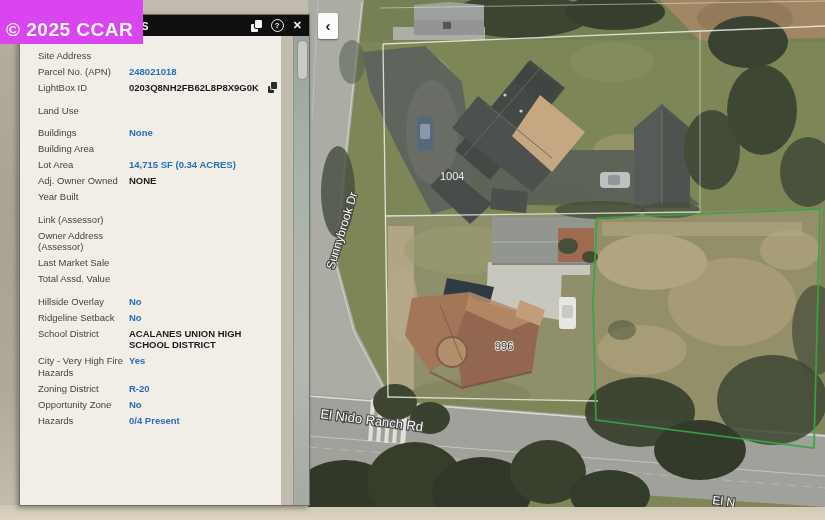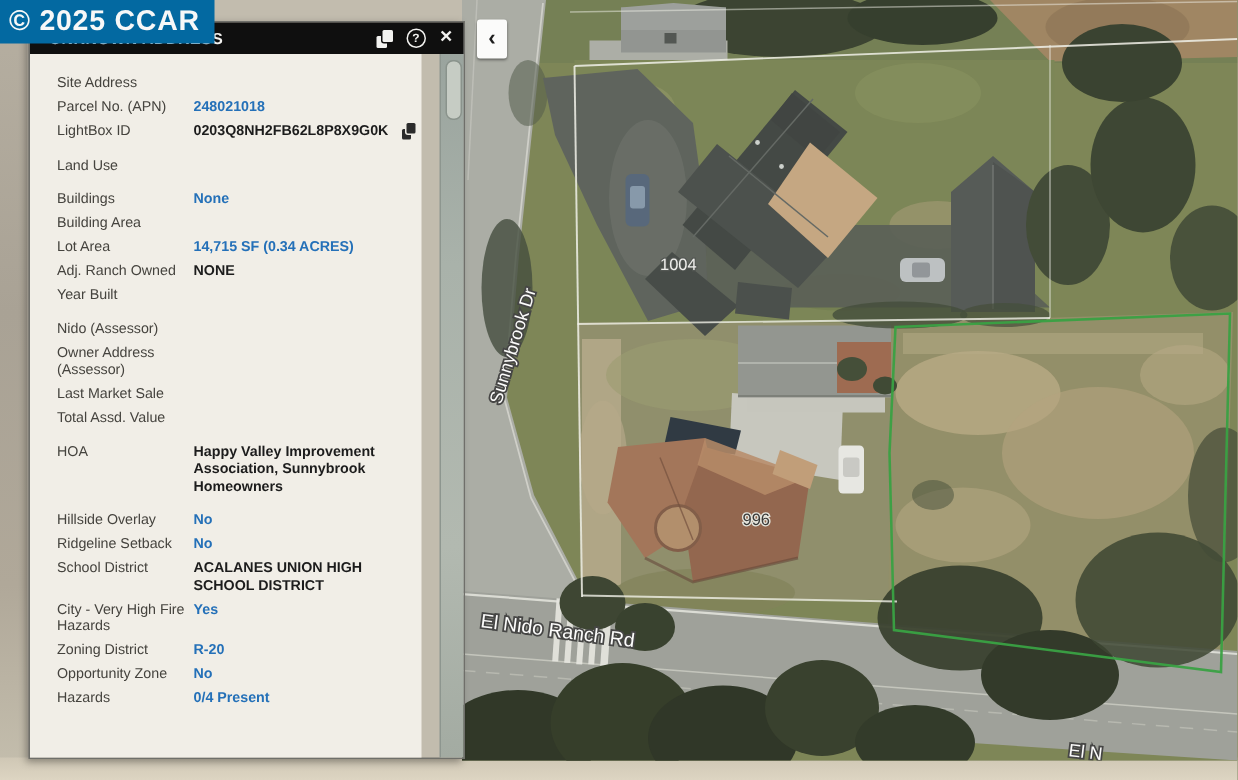--- a/index.html
+++ b/index.html
@@ -4,21 +4,21 @@
 <style>
   html,body{margin:0;padding:0;}
   body{width:825px;height:520px;overflow:hidden;background:#c2bcae;font-family:"Liberation Sans",sans-serif;position:relative;}
   #screen{position:absolute;inset:0;}
 
   
   .edge-left{position:absolute;left:0;top:0;width:18px;height:520px;background:linear-gradient(180deg,#b6afa1 0%,#a9a295 40%,#b0a899 75%,#c5bfae 100%);}
   .edge-bottom{position:absolute;left:0;top:505px;width:825px;height:15px;background:linear-gradient(180deg,#cfc7b5,#ddd5c2);}
 
   
-  .watermark{position:absolute;left:0;top:0;z-index:40;background:#0369a1;color:#f7f8f8;font-weight:bold;font-size:19px;line-height:29px;padding:0 10px 0 6px;letter-spacing:.5px;}
+  .watermark{position:absolute;left:0;top:0;z-index:40;background:#d946ef;color:#f7f8f8;font-weight:bold;font-size:19px;line-height:29px;padding:15px 10px 0 6px;letter-spacing:.5px;}
 
   
   .map{position:absolute;left:308px;top:0;width:517px;height:507px;z-index:1;background:#7a8157;}
   .map svg{display:block;}
   .map-tint{position:absolute;inset:0;background:#d8cfc0;opacity:.07;pointer-events:none;}
   .collapse-btn{position:absolute;left:10px;top:13px;width:20px;height:26px;background:#fbfbfa;border-radius:2px;box-shadow:0 1px 2px rgba(0,0,0,.45);color:#1d1d1d;font-size:15px;font-weight:bold;text-align:center;line-height:25px;cursor:pointer;z-index:6;}
 
   
   .panel{position:absolute;left:19px;top:14px;width:291px;height:492px;z-index:20;display:flex;flex-direction:column;box-shadow:-2px 2px 5px rgba(0,0,0,.35);border:1px solid #6f6f6a;box-sizing:border-box;}
   .panel-header{height:21px;flex:0 0 21px;background:#0f0f0f;display:flex;align-items:center;padding:0 7px 0 13px;}
@@ -260,46 +260,42 @@
           </div>
           <div class="row">
             <div class="lbl">Building Area</div>
             <div class="val "></div>
           </div>
           <div class="row">
             <div class="lbl">Lot Area</div>
             <div class="val blue">14,715 SF (0.34 ACRES)</div>
           </div>
           <div class="row">
-            <div class="lbl">Adj. Ranch Owned</div>
+            <div class="lbl">Adj. Owner Owned</div>
             <div class="val bold">NONE</div>
           </div>
           <div class="row">
             <div class="lbl">Year Built</div>
             <div class="val "></div>
           </div>
           <div class="row gap">
-            <div class="lbl">Nido (Assessor)</div>
+            <div class="lbl">Link (Assessor)</div>
             <div class="val "></div>
           </div>
           <div class="row">
             <div class="lbl">Owner Address (Assessor)</div>
             <div class="val "></div>
           </div>
           <div class="row">
             <div class="lbl">Last Market Sale</div>
             <div class="val "></div>
           </div>
           <div class="row">
             <div class="lbl">Total Assd. Value</div>
             <div class="val "></div>
-          </div>
-          <div class="row gap">
-            <div class="lbl">HOA</div>
-            <div class="val bold">Happy Valley Improvement Association, Sunnybrook Homeowners</div>
           </div>
           <div class="row gap">
             <div class="lbl">Hillside Overlay</div>
             <div class="val blue">No</div>
           </div>
           <div class="row">
             <div class="lbl">Ridgeline Setback</div>
             <div class="val blue">No</div>
           </div>
           <div class="row">

